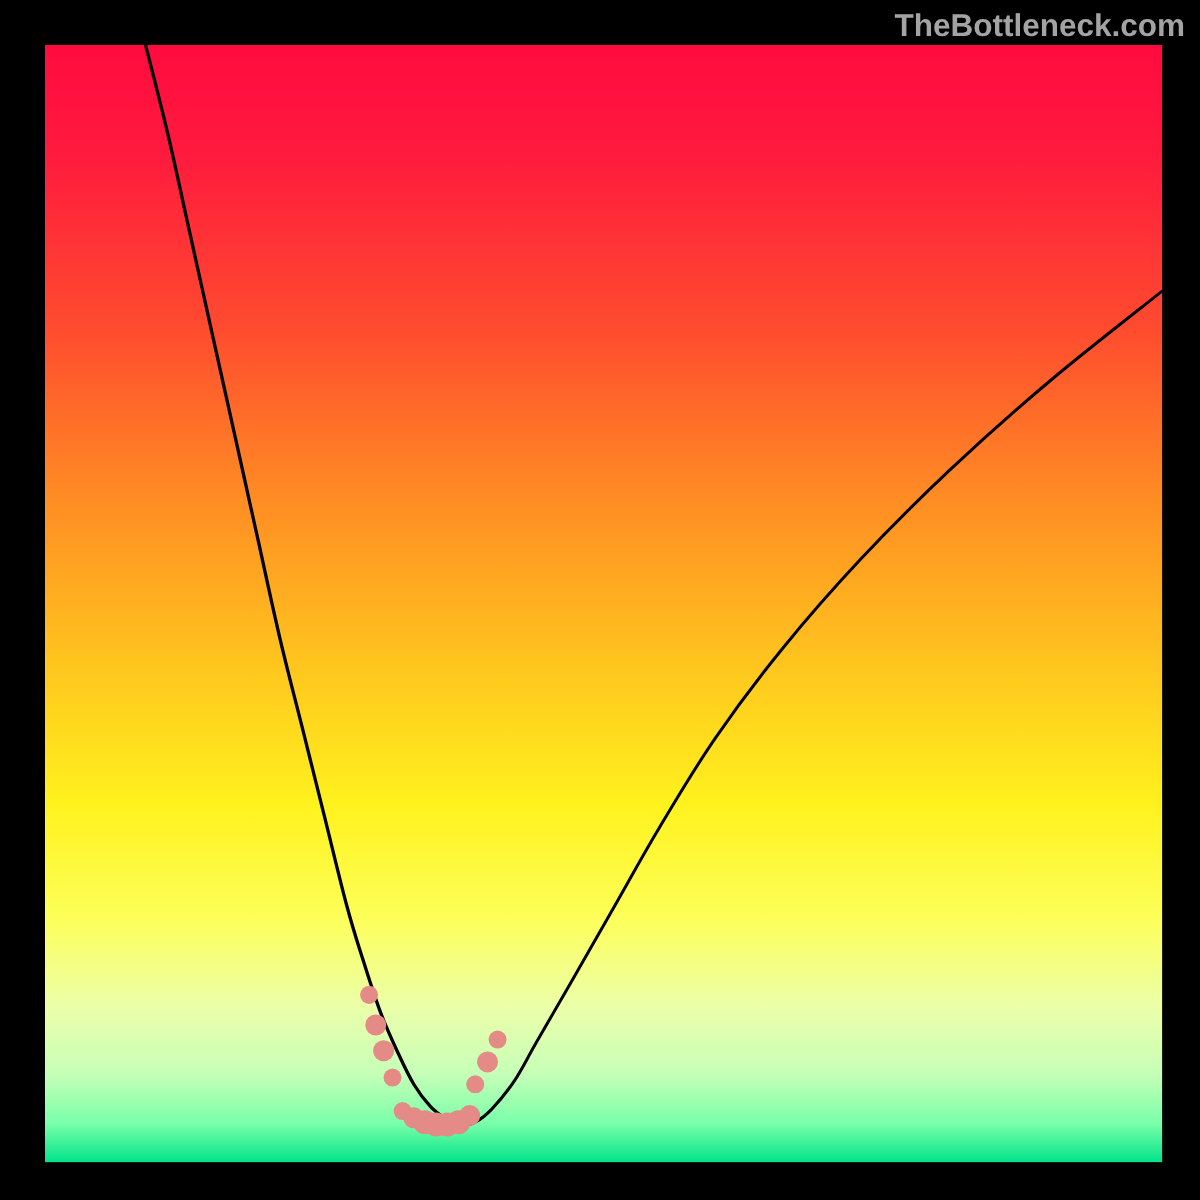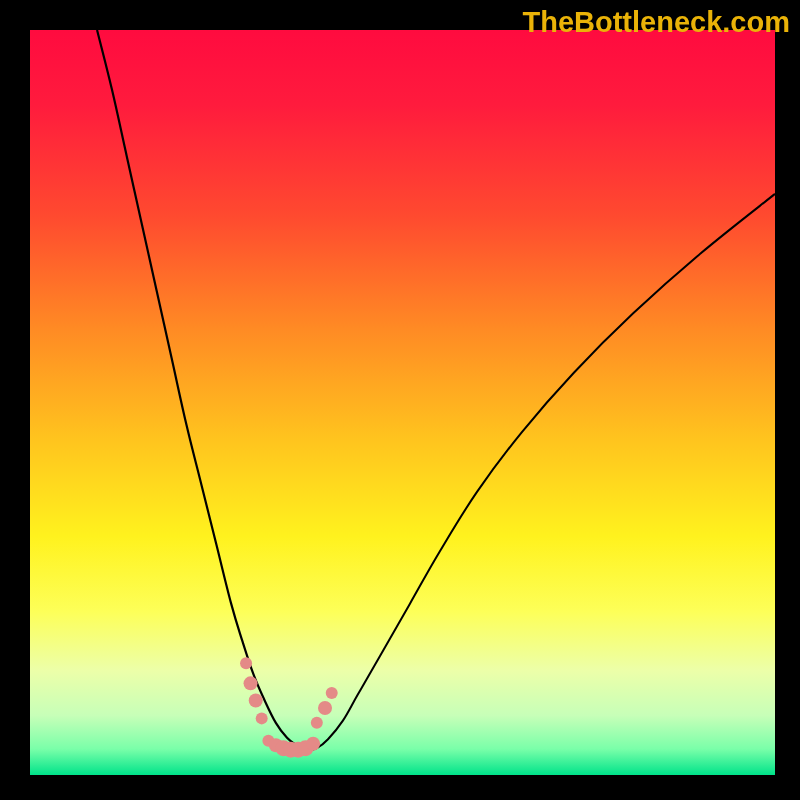--- a/index.html
+++ b/index.html
@@ -13,23 +13,23 @@
     width: 800px;
     height: 800px;
     margin: 0;
     background: #000;
     overflow: hidden;
   }
   #watermark {
     position: absolute;
     top: 6px;
     right: 10px;
-    color: #eab308;
+    color: #a3a3a3;
     font-weight: 700;
-    font-size: 29px;
+    font-size: 21px;
     letter-spacing: 0px;
     z-index: 10;
     font-family: Arial, sans-serif;
   }
   #plot-area {
     position: absolute;
     left: 30px;
     top: 30px;
     width: 745px;
     height: 745px;

